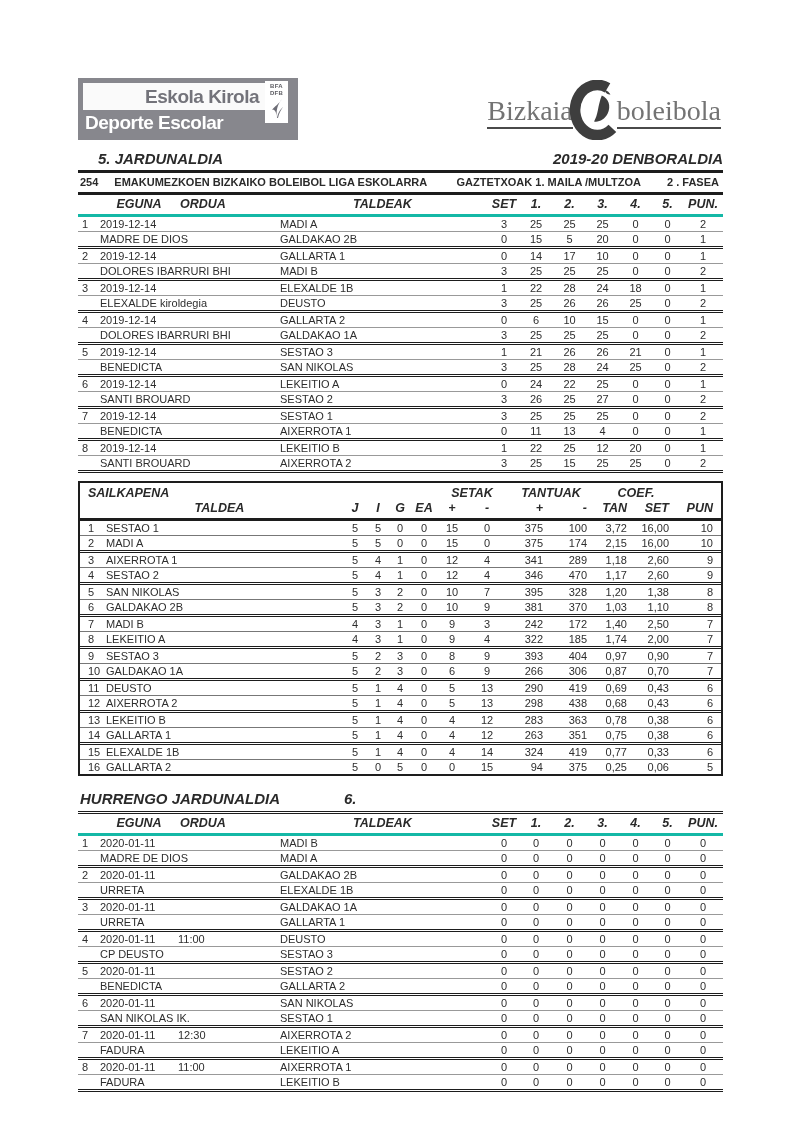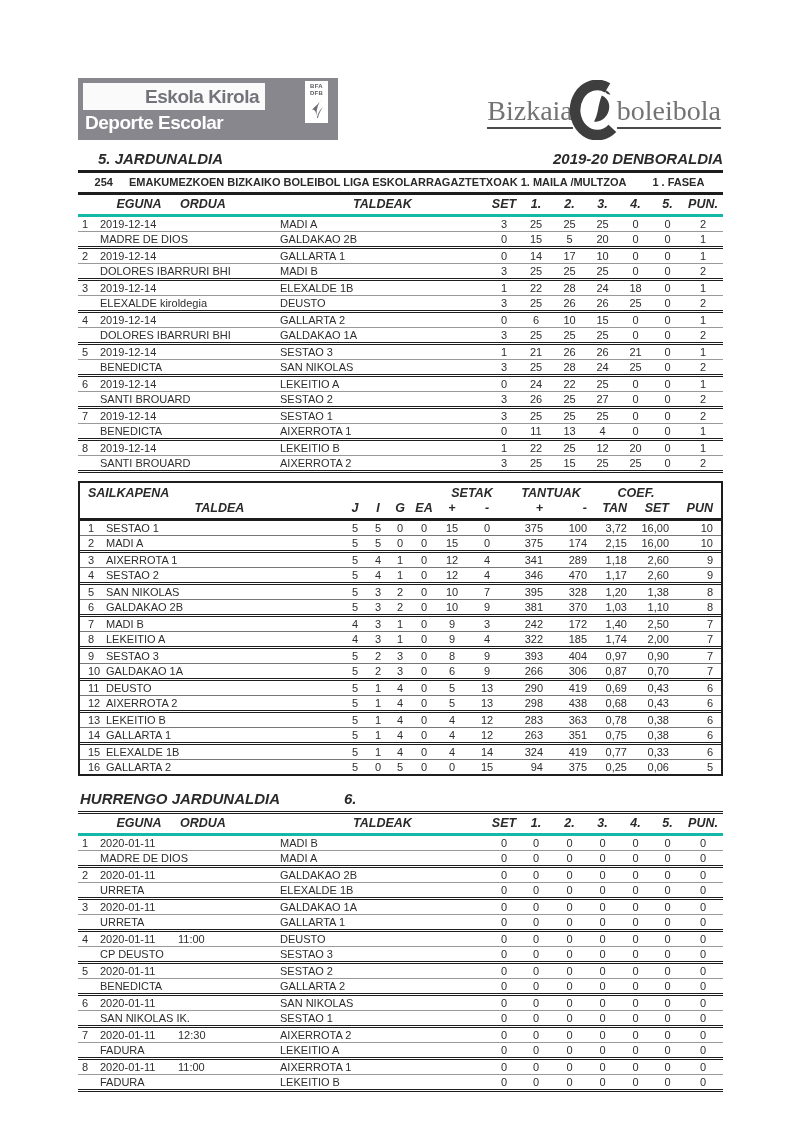--- a/index.html
+++ b/index.html
@@ -2,21 +2,21 @@
 <html><head>
 <meta charset="utf-8">
 <style>
   html,body{margin:0;padding:0;background:#ffffff;}
   .page{position:relative;width:800px;height:1132px;background:#ffffff;
         font-family:"Liberation Sans",sans-serif;color:#262626;overflow:hidden;}
   .content{position:absolute;left:78px;top:78px;width:645px;}
 
   
   .header-row{display:flex;justify-content:space-between;align-items:flex-start;height:68px;}
-  .logo-left{position:relative;width:260px;height:62px;background:#87878d;}
+  .logo-left{position:relative;width:220px;height:62px;background:#87878d;}
   .ek-box{position:absolute;left:5px;top:5px;width:182px;height:27px;background:#fafafa;
           display:flex;align-items:center;justify-content:flex-end;padding-right:6px;box-sizing:border-box;}
   .ek-text{font-weight:700;font-size:19px;color:#73737a;letter-spacing:-0.5px;}
   .de-label{position:absolute;left:7px;top:34px;font-weight:700;font-size:19px;color:#ffffff;letter-spacing:-0.5px;}
   .badge{position:absolute;right:10px;top:3px;width:23px;height:42px;background:#ffffff;
          display:flex;flex-direction:column;align-items:center;padding-top:2px;box-sizing:border-box;}
   .badge .bt{font-size:6px;font-weight:700;color:#5a5a60;line-height:7px;letter-spacing:0.3px;}
 
   .logo-right{display:flex;align-items:center;margin-top:4px;margin-right:2px;}
   .serifword{font-family:"Liberation Serif",serif;font-size:28px;color:#737373;
@@ -25,21 +25,21 @@
   .bol{margin-left:-6px;}
   .vb-mark{position:relative;top:-2px;z-index:2;}
 
   
   .titles-row{display:flex;justify-content:space-between;margin-top:4px;
               font-weight:700;font-style:italic;font-size:15px;color:#2a2a2a;}
   .titles-row .left{margin-left:20px;}
 
   
   .comp-bar{margin-top:3px;border-top:3px solid #1d1d1d;border-bottom:3px solid #1d1d1d;
-            display:flex;justify-content:center;align-items:center;
+            display:flex;justify-content:space-between;align-items:center;
             padding:3px 2px 4px 2px;font-size:11px;font-weight:700;color:#2a2a2a;}
   .comp-left{display:flex;gap:16px;}
   .comp-right{display:flex;gap:26px;padding-right:2px;}
 
   
   .mtable{--mcols:22px 78px 98px 1fr 30px 34px 33px 33px 33px 31px 40px;}
   .mhead{display:grid;grid-template-columns:var(--mcols);align-items:baseline;
          font-weight:700;font-style:italic;font-size:12.5px;color:#2a2a2a;
          padding:2px 0 3px 0;border-bottom:3px solid #14b8a6;}
   .mhead .h{white-space:nowrap;}
@@ -114,21 +114,21 @@
       <span>2019-20 DENBORALDIA</span>
     </div>
 
     <div class="comp-bar">
       <span class="comp-left">
         <span>254</span>
         <span>EMAKUMEZKOEN BIZKAIKO BOLEIBOL LIGA ESKOLARRA</span>
       </span>
       <span class="comp-right">
         <span>GAZTETXOAK  1. MAILA /MULTZOA</span>
-        <span>1 . FASEA</span>
+        <span>2 . FASEA</span>
       </span>
     </div>
 
     <div class="mtable">
       <div class="mhead">
         <div class="h"></div>
         <div class="h h-eguna">EGUNA</div>
         <div class="h h-ordua">ORDUA</div>
         <div class="h h-taldeak">TALDEAK</div>
         <div class="h h-c">SET</div>

